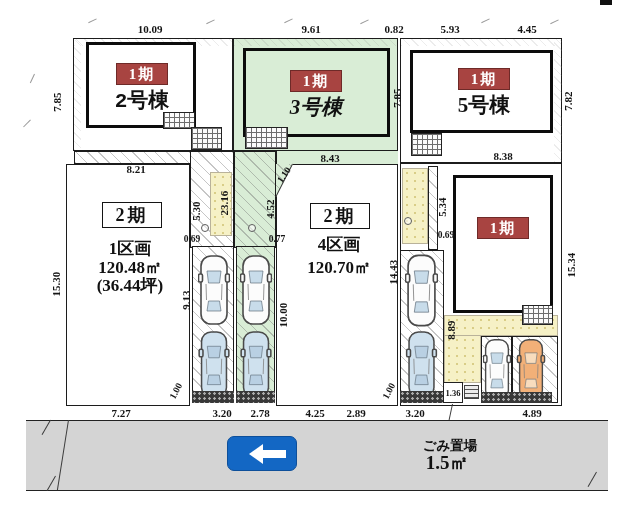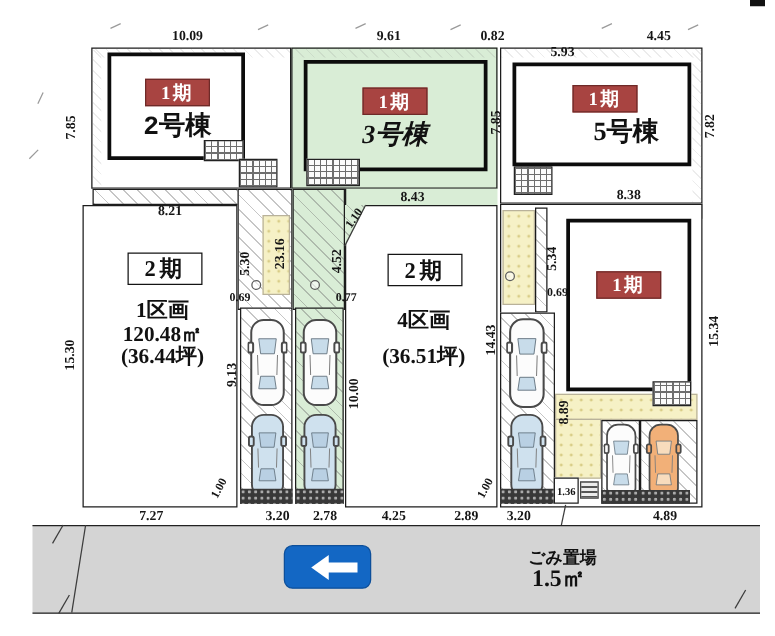--- a/index.html
+++ b/index.html
@@ -184,35 +184,35 @@
     <span>1.36</span>
   </div>
   <div class="grate" style="left:464px;top:385px;width:15px;height:14px;"></div>
   <div class="tickline" style="left:452px;top:404px;height:33px;transform:rotate(12deg);"></div>
 
   <div class="badge" style="left:142px;top:74px;">1期</div>
   <div class="bname" style="left:142px;top:100px;font-family:Liberation Mono, monospace;">2号棟</div>
   <div class="badge" style="left:316px;top:81px;">1期</div>
   <div class="bname" style="left:316px;top:107px;font-style:italic;">3号棟</div>
   <div class="badge" style="left:484px;top:79px;">1期</div>
-  <div class="bname" style="left:484px;top:105px;margin-left:17px;">5号棟</div>
+  <div class="bname" style="left:484px;top:105px;">5号棟</div>
   <div class="badge" style="left:503px;top:228px;">1期</div>
 
   <div class="badge2" style="left:132px;top:215px;">2期</div>
   <div class="lott" style="left:130px;top:248px;">1区画</div>
   <div class="lott" style="left:130px;top:267px;">120.48㎡</div>
   <div class="lott" style="left:130px;top:285px;">(36.44坪)</div>
   <div class="badge2" style="left:340px;top:216px;">2期</div>
-  <div class="lott" style="left:339px;top:256px;">4区画</div>
-  <div class="lott" style="left:339px;top:285px;">(36.51坪)</div>
+  <div class="lott" style="left:339px;top:244px;">4区画</div>
+  <div class="lott" style="left:339px;top:267px;">120.70㎡</div>
 
   <span class="dim" style="left:150px;top:29px;">10.09</span>
   <span class="dim" style="left:311px;top:29px;">9.61</span>
   <span class="dim" style="left:394px;top:29px;">0.82</span>
-  <span class="dim" style="left:450px;top:29px;margin-top:13px;">5.93</span>
+  <span class="dim" style="left:450px;top:29px;">5.93</span>
   <span class="dim" style="left:527px;top:29px;">4.45</span>
 
   <span class="dim v" style="left:57px;top:102px;">7.85</span>
   <span class="dim v" style="left:56px;top:284px;">15.30</span>
   <span class="dim v" style="left:568px;top:101px;">7.82</span>
   <span class="dim v" style="left:571px;top:265px;">15.34</span>
 
   <span class="dim v" style="left:196px;top:211px;">5.30</span>
   <span class="dim v" style="left:224px;top:203px;">23.16</span>
   <span class="dim v" style="left:270px;top:209px;">4.52</span>
@@ -232,21 +232,21 @@
   <span class="dim sm" style="left:389px;top:391px;transform:translate(-50%,-50%) rotate(-62deg);">1.00</span>
 
   <span class="dim" style="left:136px;top:169px;">8.21</span>
   <span class="dim" style="left:330px;top:158px;">8.43</span>
   <span class="dim" style="left:503px;top:156px;">8.38</span>
 
   <span class="dim" style="left:121px;top:413px;">7.27</span>
   <span class="dim" style="left:222px;top:413px;">3.20</span>
   <span class="dim" style="left:260px;top:413px;">2.78</span>
   <span class="dim" style="left:315px;top:413px;">4.25</span>
-  <span class="dim" style="left:373px;top:413px;">2.89</span>
+  <span class="dim" style="left:356px;top:413px;">2.89</span>
   <span class="dim" style="left:415px;top:413px;">3.20</span>
   <span class="dim" style="left:475px;top:427px;">1.42</span>
   <span class="dim" style="left:532px;top:413px;">4.89</span>
 
   <div class="road"></div>
   <div class="sign">
     <div class="arrow-head"></div>
     <div class="arrow-shaft"></div>
   </div>
   <div class="gtext" style="left:450px;top:446px;">ごみ置場</div>

